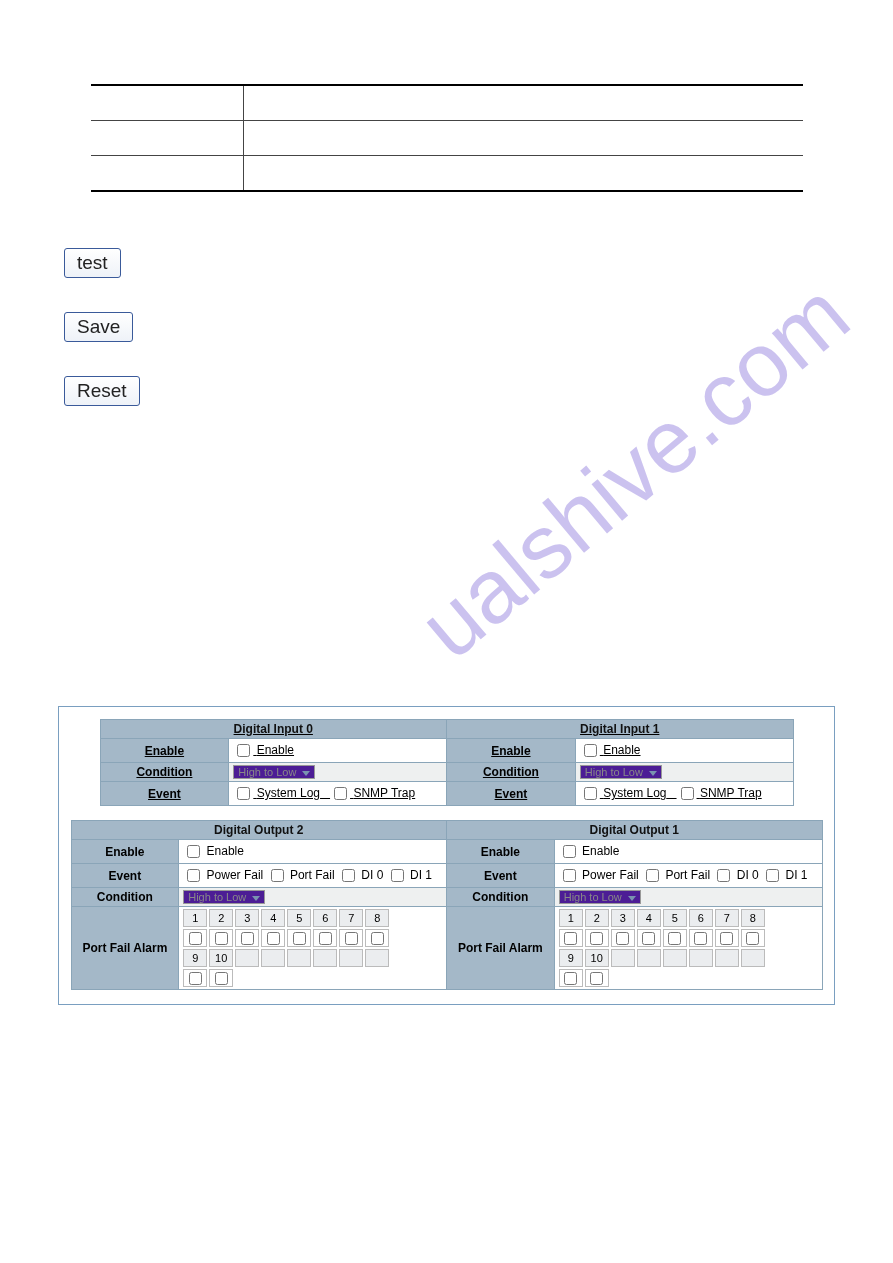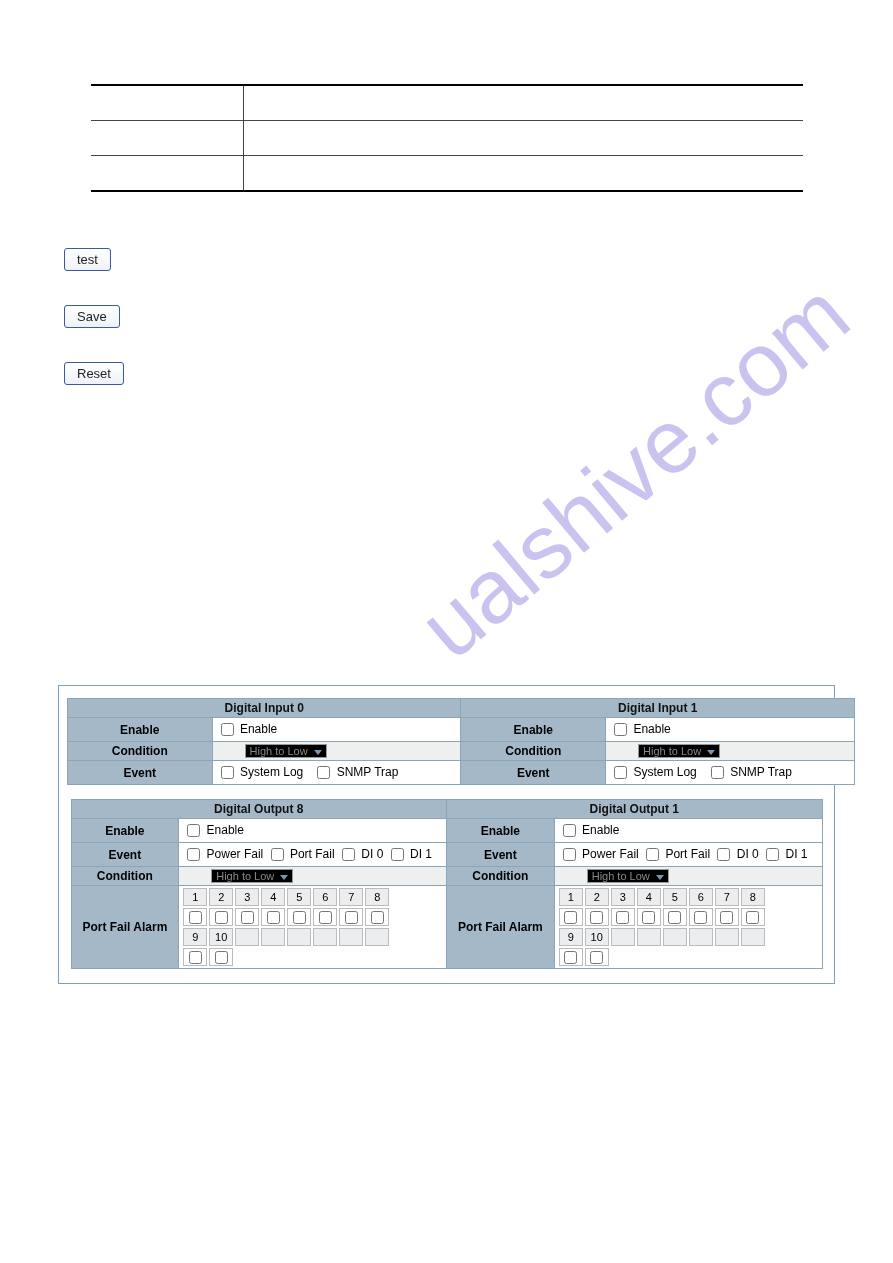--- a/index.html
+++ b/index.html
@@ -37,21 +37,21 @@
   .top-table td { border-left: none; border-right: none; }
   .top-table td.col1 { width: 150px; border-right: 1px solid #444; }
   .btn-row { margin-left: 64px; margin-top: 56px; }
   .btn-row.small-gap { margin-top: 34px; }
   .btn {
     display: inline-block;
     border: 1px solid #3a5a9a;
     border-radius: 3px;
     padding: 3px 12px;
     background: linear-gradient(#fff, #eef2f8);
-    font-size: 13px;
+    font-size: 19px;
     color: #222;
     cursor: pointer;
   }
   .panel {
     border: 1px solid #7a9fc0;
     margin: 300px 58px 0 58px;
     padding: 12px 8px 14px 8px;
   }
   .panel-title {
     text-align: center;
@@ -84,25 +84,24 @@
     font-size: 12px;
     padding: 2px 6px;
   }
   td.field { background: #fff; font-size: 12px; }
   td.ro { background: #eef0f0; }
   .cb { vertical-align: middle; }
   .sel {
     font-size: 11px;
     color: #888;
     border: 1px solid #999;
-    background: #000000;
+    background: #4c1d95;
     padding: 0 18px 0 4px;
     position: relative;
     display: inline-block;
-    margin-left: 28px;
   }
   .sel::after {
     content: "";
     position: absolute;
     right: 4px; top: 5px;
     border-left: 4px solid transparent;
     border-right: 4px solid transparent;
     border-top: 5px solid #7a93b0;
   }
   .port-grid { display: flex; flex-direction: column; gap: 2px; }
@@ -157,21 +156,21 @@
   </div>
   <div class="btn-row small-gap">
     <span class="btn">Save</span>
   </div>
   <div class="btn-row small-gap">
     <span class="btn">Reset</span>
   </div>
 
   <div class="panel">
 
-    <table class="di-wrap" style="width:788px;">
+    <table class="di-wrap" style="width:694px;text-decoration:underline;">
       <tbody>
           <tr>
         <td class="hdr" colspan="2">Digital Input 0</td>
         <td class="hdr" colspan="2">Digital Input 1</td>
       </tr>
       <tr>
         <td class="side" style="width:120px">Enable</td>
         <td class="field" style="width:220px">
           <input type="checkbox" class="cb" style="">
           <span>Enable</span>
@@ -205,21 +204,21 @@
           <input type="checkbox" class="cb" style="">
           <span>SNMP Trap</span>
         </td>
       </tr>
     </tbody>
       </table>
 
     <table class="do-wrap" style="width:752px;margin-top:14px;">
       <tbody>
           <tr>
-        <td class="hdr" colspan="2">Digital Output 8</td>
+        <td class="hdr" colspan="2">Digital Output 2</td>
         <td class="hdr" colspan="2">Digital Output 1</td>
       </tr>
       <tr>
         <td class="side" style="width:100px">Enable</td>
         <td class="field" style="width:266px">
           <input type="checkbox" class="cb" style="">
           <span>Enable</span>
         </td>
         <td class="side" style="width:100px">Enable</td>
         <td class="field" style="width:266px">

